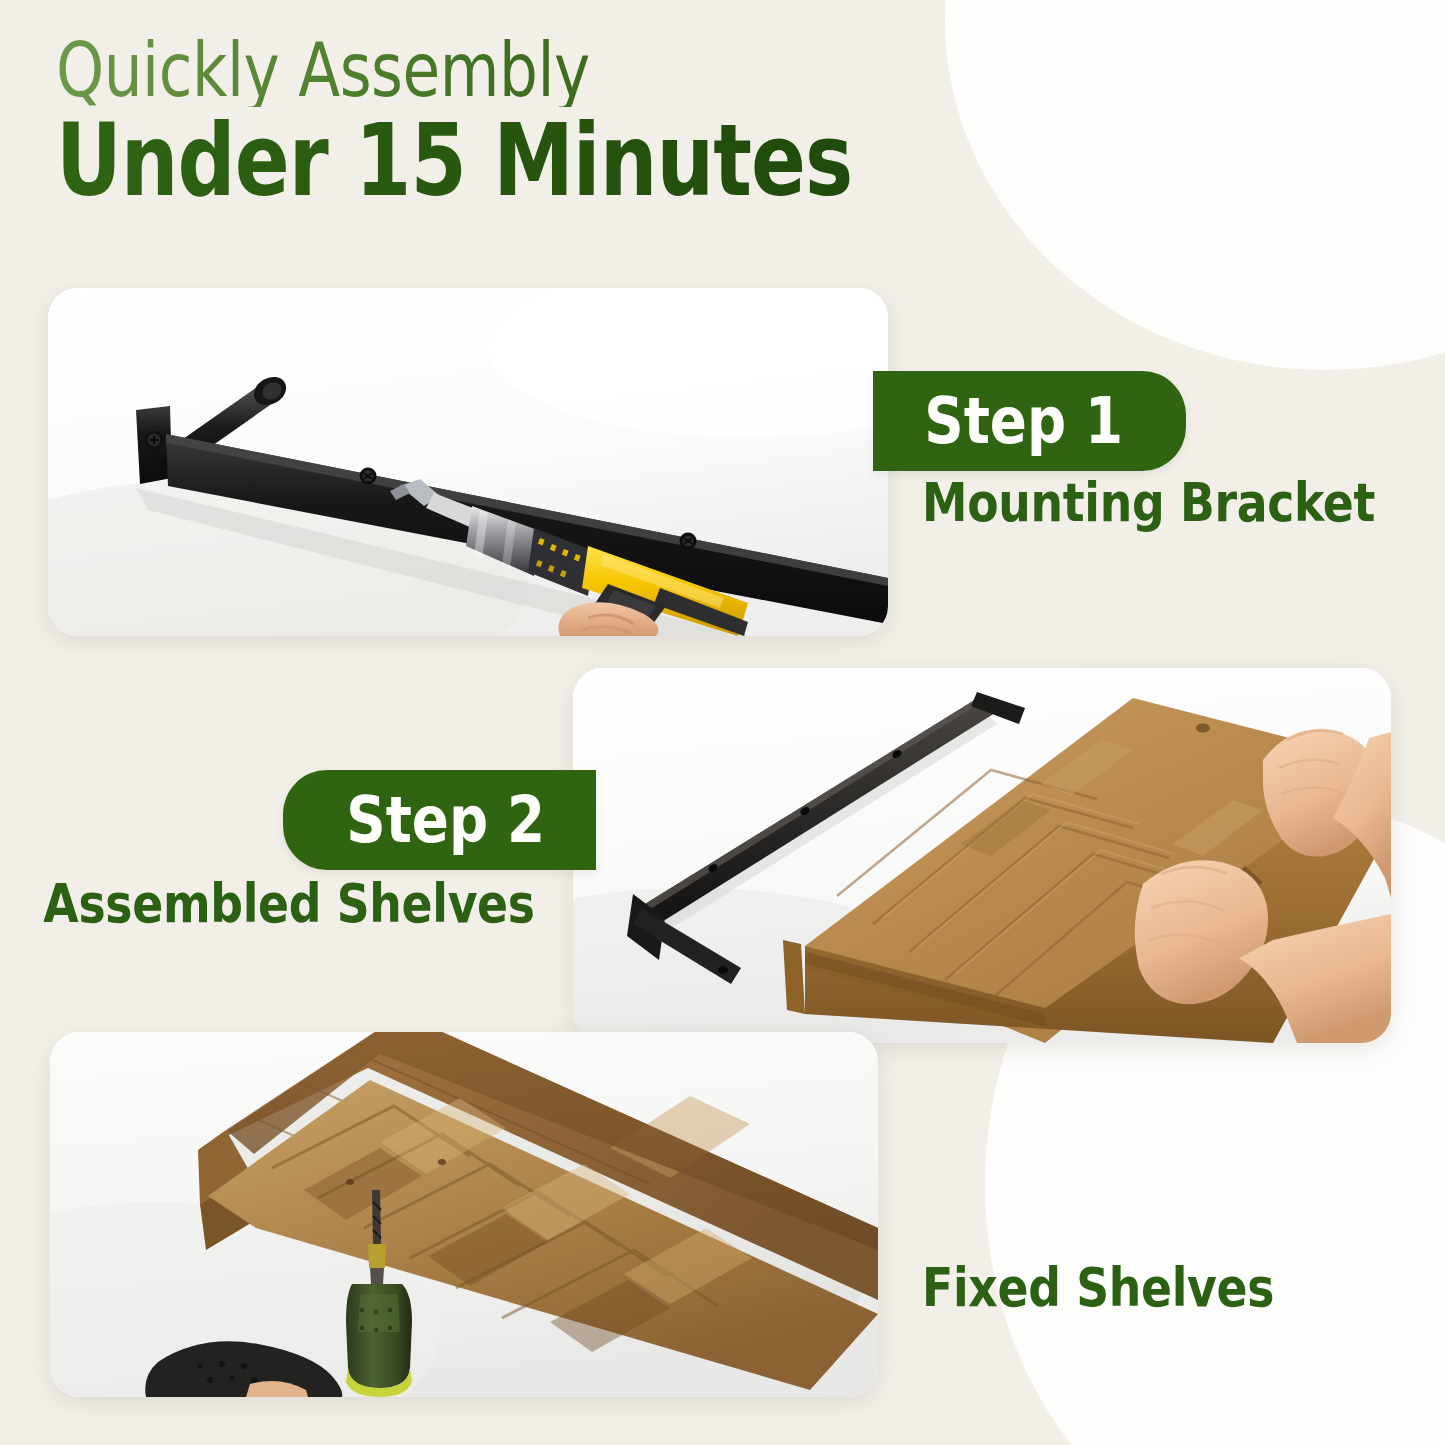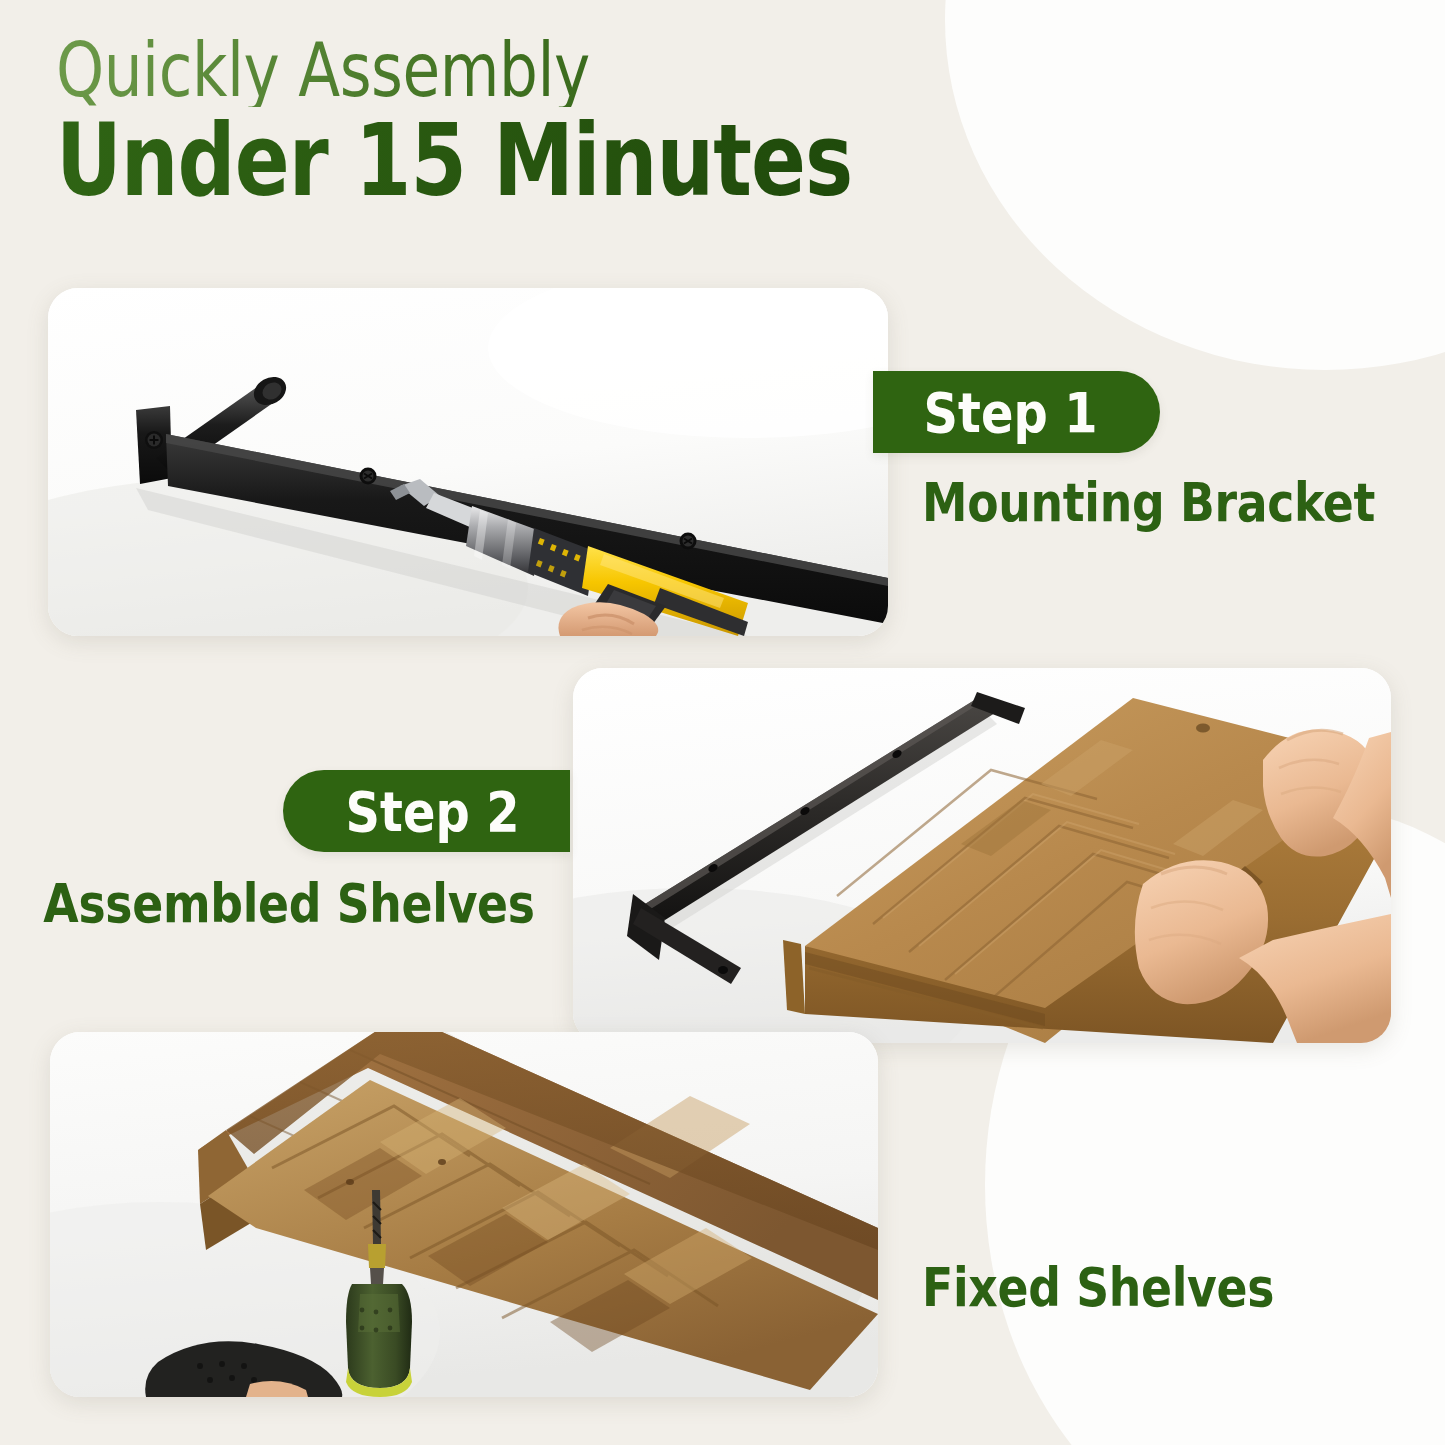--- a/index.html
+++ b/index.html
@@ -62,27 +62,27 @@
   }
   .card svg { display:block; width:100%; height:100%; }
 
   #card-1 { left:48px;  top:288px;  width:840px; height:348px; }
   #card-2 { left:573px; top:668px;  width:818px; height:375px; }
   #card-3 { left:50px;  top:1032px; width:828px; height:365px; }
 
   
   .badge {
     position:absolute;
-    height:82px;
+    height:100px;
     background:#2f6411;
     display:flex; align-items:center;
     color:#fdfdfa;
     font-family:"Liberation Sans Narrow","DejaVu Sans Condensed","Liberation Sans", sans-serif;
     font-weight:700;
-    font-size:56px;
+    font-size:64px;
     letter-spacing:0px;
     box-shadow:0 4px 10px rgba(90,90,70,0.10);
   }
   .badge span { transform:scaleX(0.95); transform-origin:center; white-space:nowrap; }
   .badge.right-round {
     border-radius:0 44px 44px 0;
     padding-left:46px; padding-right:58px;
     justify-content:flex-start;
   }
   .badge.left-round {

